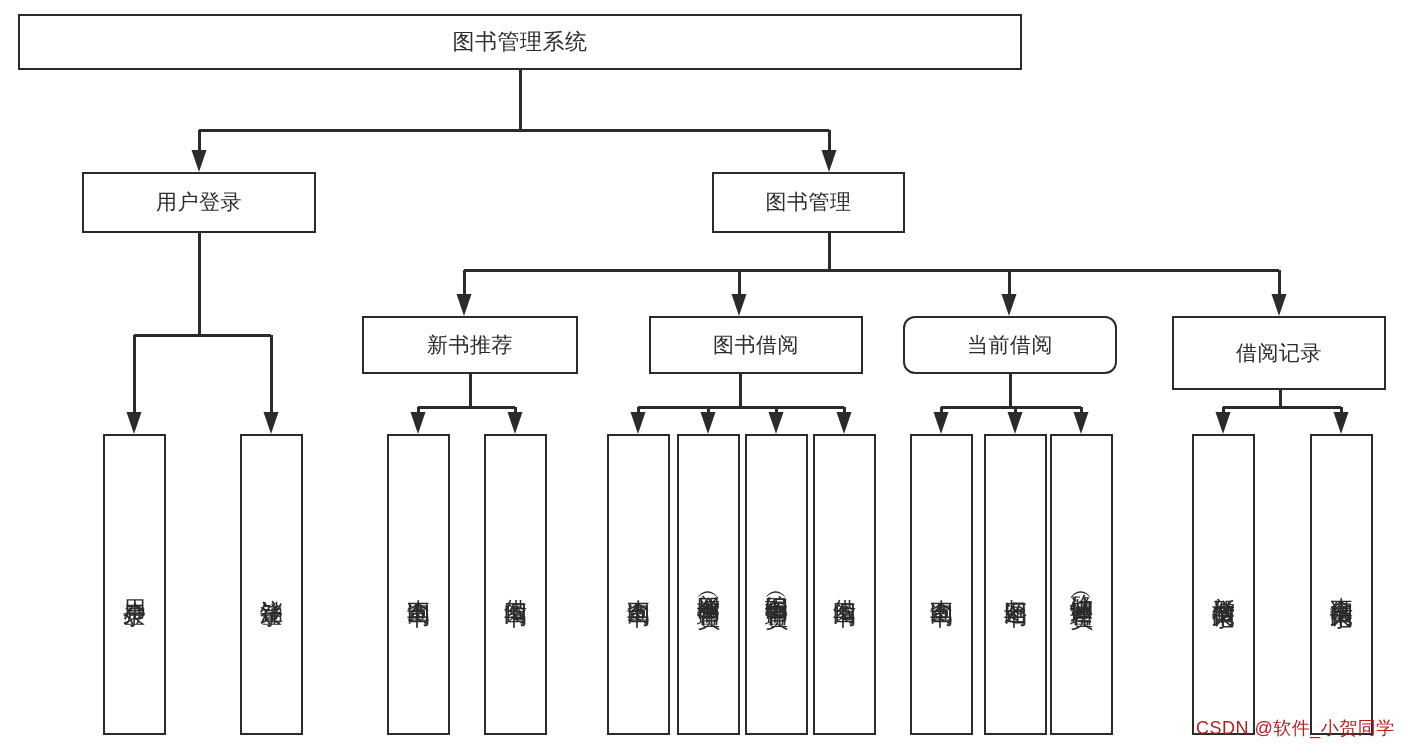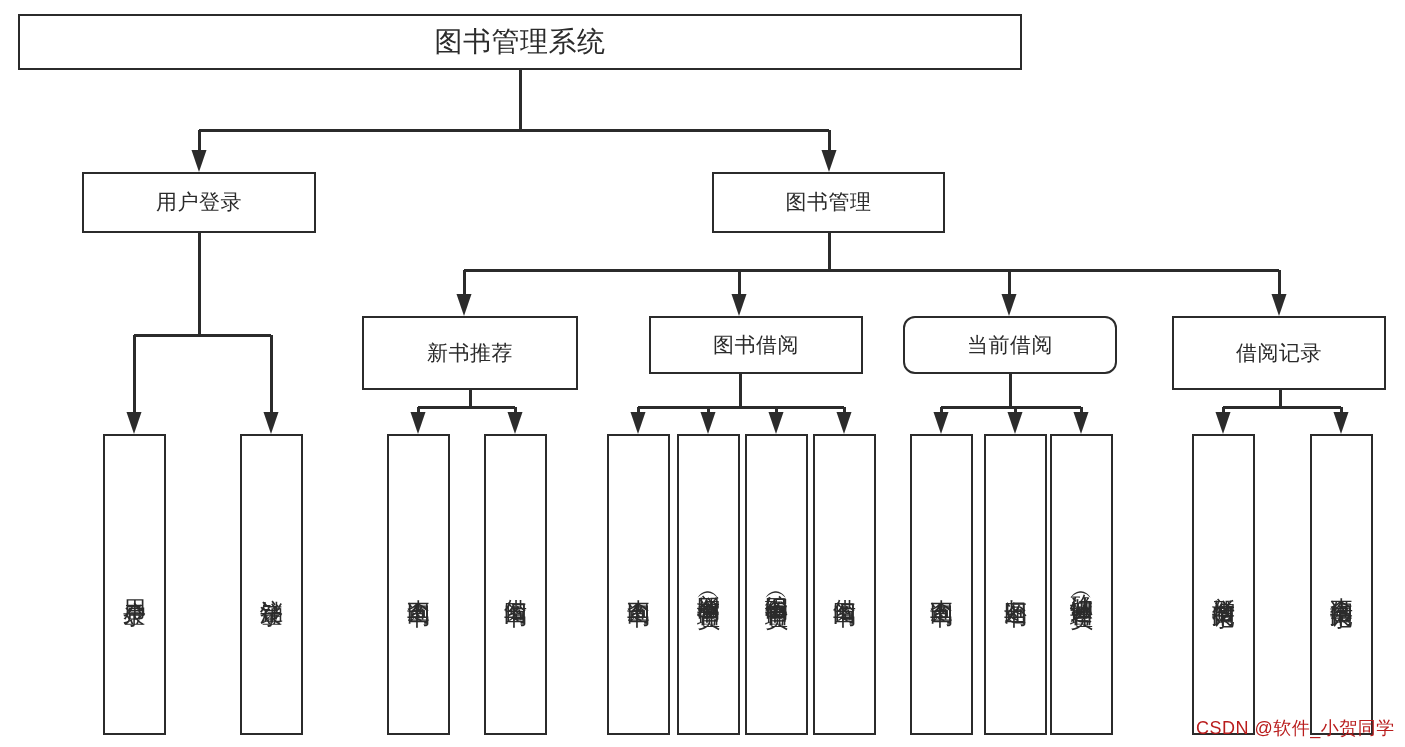--- a/index.html
+++ b/index.html
@@ -40,21 +40,21 @@
     color: #2b2b2b;
     text-align: center;
     line-height: 1.18;
     white-space: nowrap;
     letter-spacing: 0.5px;
   }
   .node-box.horizontal .node-label {
     font-size: 21px;
   }
   .node-box.root .node-label {
-    font-size: 28px;
+    font-size: 22px;
   }
   .node-box.vertical .node-label {
     writing-mode: vertical-rl;
     text-orientation: upright;
     font-size: 23px;
     line-height: 1.08;
     letter-spacing: 2px;
     white-space: nowrap;
   }
   .watermark {
@@ -126,24 +126,24 @@
       <polygon points="1333.5,412 1348.5,412 1341,434" fill="#2b2b2b"></polygon>
     </svg>
 
   <div id="node-layer">
       <div class="node-box root horizontal" style="left: 18px; top: 14px; width: 1004px; height: 56px;">
         <span class="node-label">图书管理系统</span>
       </div>
       <div class="node-box level2 horizontal" style="left: 82px; top: 172px; width: 234px; height: 61px;">
         <span class="node-label">用户登录</span>
       </div>
-      <div class="node-box level2 horizontal" style="left: 712px; top: 172px; width: 233px; height: 61px;">
+      <div class="node-box level2 horizontal" style="left: 712px; top: 172px; width: 193px; height: 61px;">
         <span class="node-label">图书管理</span>
       </div>
-      <div class="node-box level3 horizontal" style="left: 362px; top: 316px; width: 216px; height: 74px;">
+      <div class="node-box level3 horizontal" style="left: 362px; top: 316px; width: 216px; height: 58px;">
         <span class="node-label">新书推荐</span>
       </div>
       <div class="node-box level3 horizontal" style="left: 633px; top: 316px; width: 214px; height: 58px; margin-left: 16px;">
         <span class="node-label">图书借阅</span>
       </div>
       <div class="node-box level3 horizontal" style="left: 903px; top: 316px; width: 214px; height: 58px; border-radius: 12px;">
         <span class="node-label">当前借阅</span>
       </div>
       <div class="node-box level3 horizontal" style="left: 1172px; top: 316px; width: 214px; height: 74px;">
         <span class="node-label">借阅记录</span>

